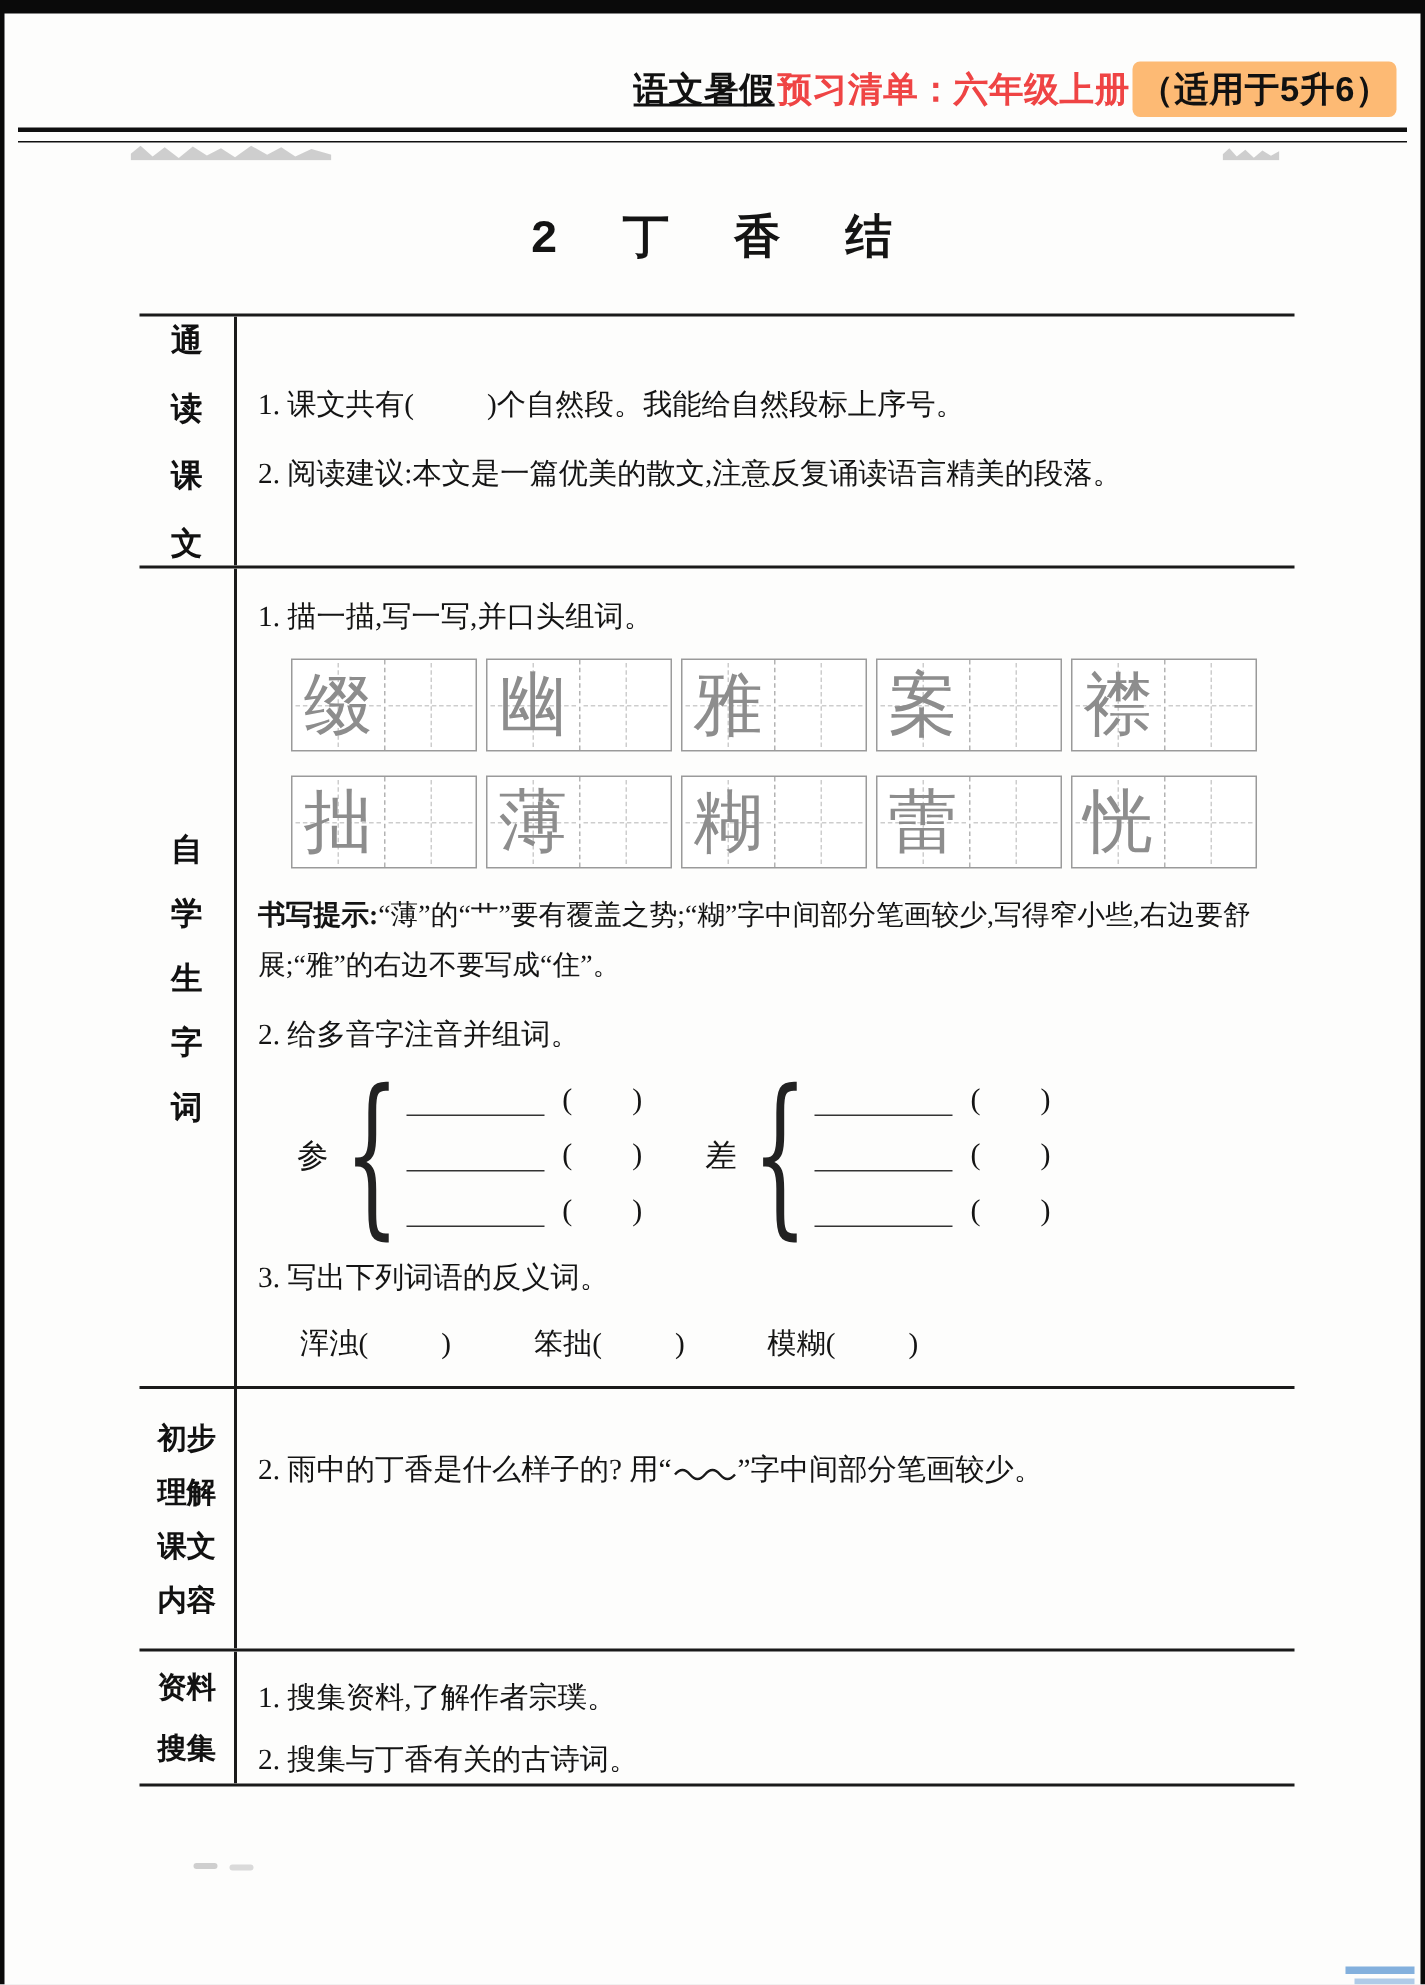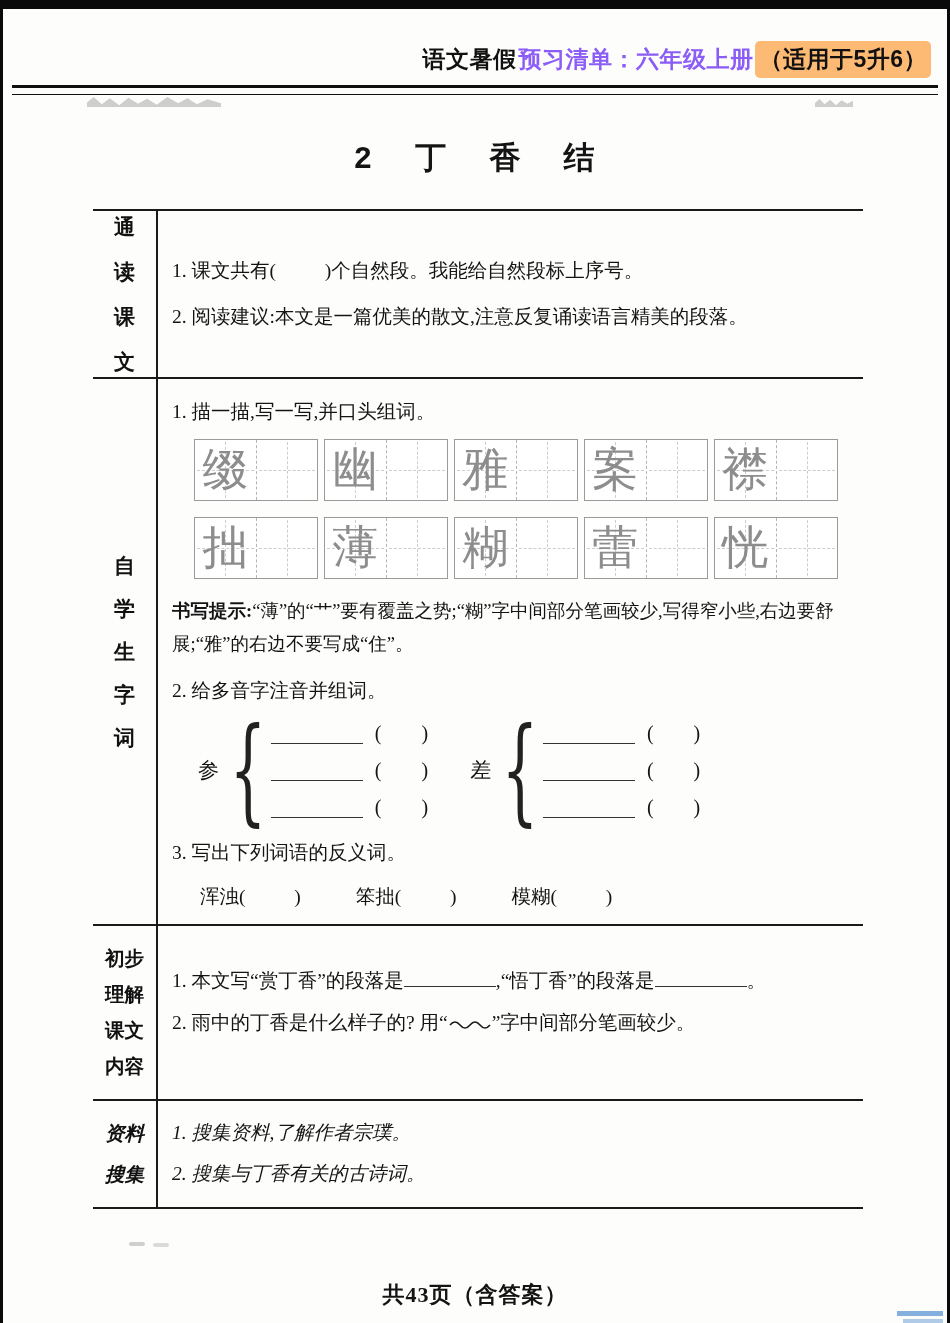--- a/index.html
+++ b/index.html
@@ -11,41 +11,41 @@
     overflow:hidden;
     font-family:"Liberation Serif","DejaVu Serif",serif; color:#141414;
   }
   
   .header {
     position:absolute; top:32px; right:16px;
     display:flex; align-items:center; gap:2px;
     font-family:"Liberation Sans","DejaVu Sans",sans-serif;
     font-weight:700; font-size:23px; letter-spacing:.5px;
   }
-  .h-black { color:#111; }
-  .h-red   { color:#8b5cf6; }
+  .h-black { color:#111;text-decoration:underline; }
+  .h-red   { color:#ef4444; }
   .h-badge { color:#111; background:#fdba74; padding:3px 4px; border-radius:5px; }
   
   .rule { position:absolute; left:9px; right:9px; }
   .rule-thick { top:76px; border-top:3px solid #101010; }
   .rule-thin  { top:85px; border-top:1.5px solid #101010; }
   
   .tear { position:absolute; background:#c6c6c6; opacity:.85; }
   .tear-left  { left:84px; top:87px; width:134px; height:11px;
     clip-path:polygon(0 60%,5% 10%,11% 75%,17% 20%,24% 85%,31% 15%,38% 70%,45% 25%,52% 80%,60% 10%,68% 65%,75% 20%,82% 75%,90% 30%,100% 65%,100% 100%,0 100%); }
   .tear-right { left:812px; top:89px; width:38px; height:9px;
     clip-path:polygon(0 55%,12% 10%,25% 70%,40% 20%,55% 80%,70% 25%,85% 65%,100% 30%,100% 100%,0 100%); }
   .smudge { position:absolute; left:126px; top:1233px; width:16px; height:4px; background:#cfcfcf; box-shadow:24px 1px 0 #dadada; border-radius:2px; }
   
   .title { position:absolute; top:128px; left:0; width:100%; text-align:center;
     font-size:31px; font-weight:700; white-space:pre; letter-spacing:2px;font-family:Liberation Mono, monospace; }
   
   .table { position:absolute; left:90px; top:200px; width:770px; border-top:2px solid #1a1a1a; }
   .row { display:flex; border-bottom:2px solid #1a1a1a; overflow:hidden; }
-  .row-1 { height:168px; } .row-2 { height:547px; } .row-3 { height:175px; } .row-4 { height:108px;font-style:italic; }
+  .row-1 { height:168px; } .row-2 { height:547px; } .row-3 { height:175px; } .row-4 { height:90px; }
   .label-cell {
     flex:0 0 65px; width:65px; border-right:2px solid #1a1a1a;
     display:flex; flex-direction:column; align-items:center; justify-content:center;
     font-family:"Liberation Sans","DejaVu Sans",sans-serif; font-weight:700; color:#111;
   }
   .row-1 .label-cell { gap:17px; font-size:21px; }
   .row-2 .label-cell { gap:15px; font-size:21px; }
   .row-3 .label-cell { gap:9px;  font-size:19.5px; }
   .row-4 .label-cell { gap:14px; font-size:19.5px; }
   .content-cell { flex:1; padding:0 8px 0 14px; position:relative; font-size:19.5px; line-height:1.75; }
@@ -251,40 +251,38 @@
     </div>
 
     <div class="row row-3">
       <div class="label-cell">
         <span>初步</span>
         <span>理解</span>
         <span>课文</span>
         <span>内容</span>
       </div>
       <div class="content-cell">
-        <p><span>1. 本文写“赏丁香”的段落是</span><span class="inline-blank"></span><span>,“悟丁香”的段落是</span><span class="inline-blank"></span><span>。</span></p>
         <p><span>2. 雨中的丁香是什么样子的? 用“</span><svg class="wavy-svg" width="42" height="14" viewBox="0 0 42 14">
               <path d="M1 8 Q6 2 11 8 T21 8 T31 8 T41 8" fill="none" stroke="#1a1a1a" stroke-width="1.6"></path>
             </svg><span>”字中间部分笔画较少。</span></p>
       </div>
     </div>
 
     <div class="row row-4">
       <div class="label-cell">
         <span>资料</span>
         <span>搜集</span>
       </div>
       <div class="content-cell">
         <p>1. 搜集资料,了解作者宗璞。</p>
         <p>2. 搜集与丁香有关的古诗词。</p>
       </div>
     </div>
 
   </div>
 
   <div class="smudge"></div>
-  <div class="footer">共43页（含答案）</div>
   <div class="watermark">
       <i></i>
       <i></i>
     </div>
 
 </div>
 
 </body></html>

